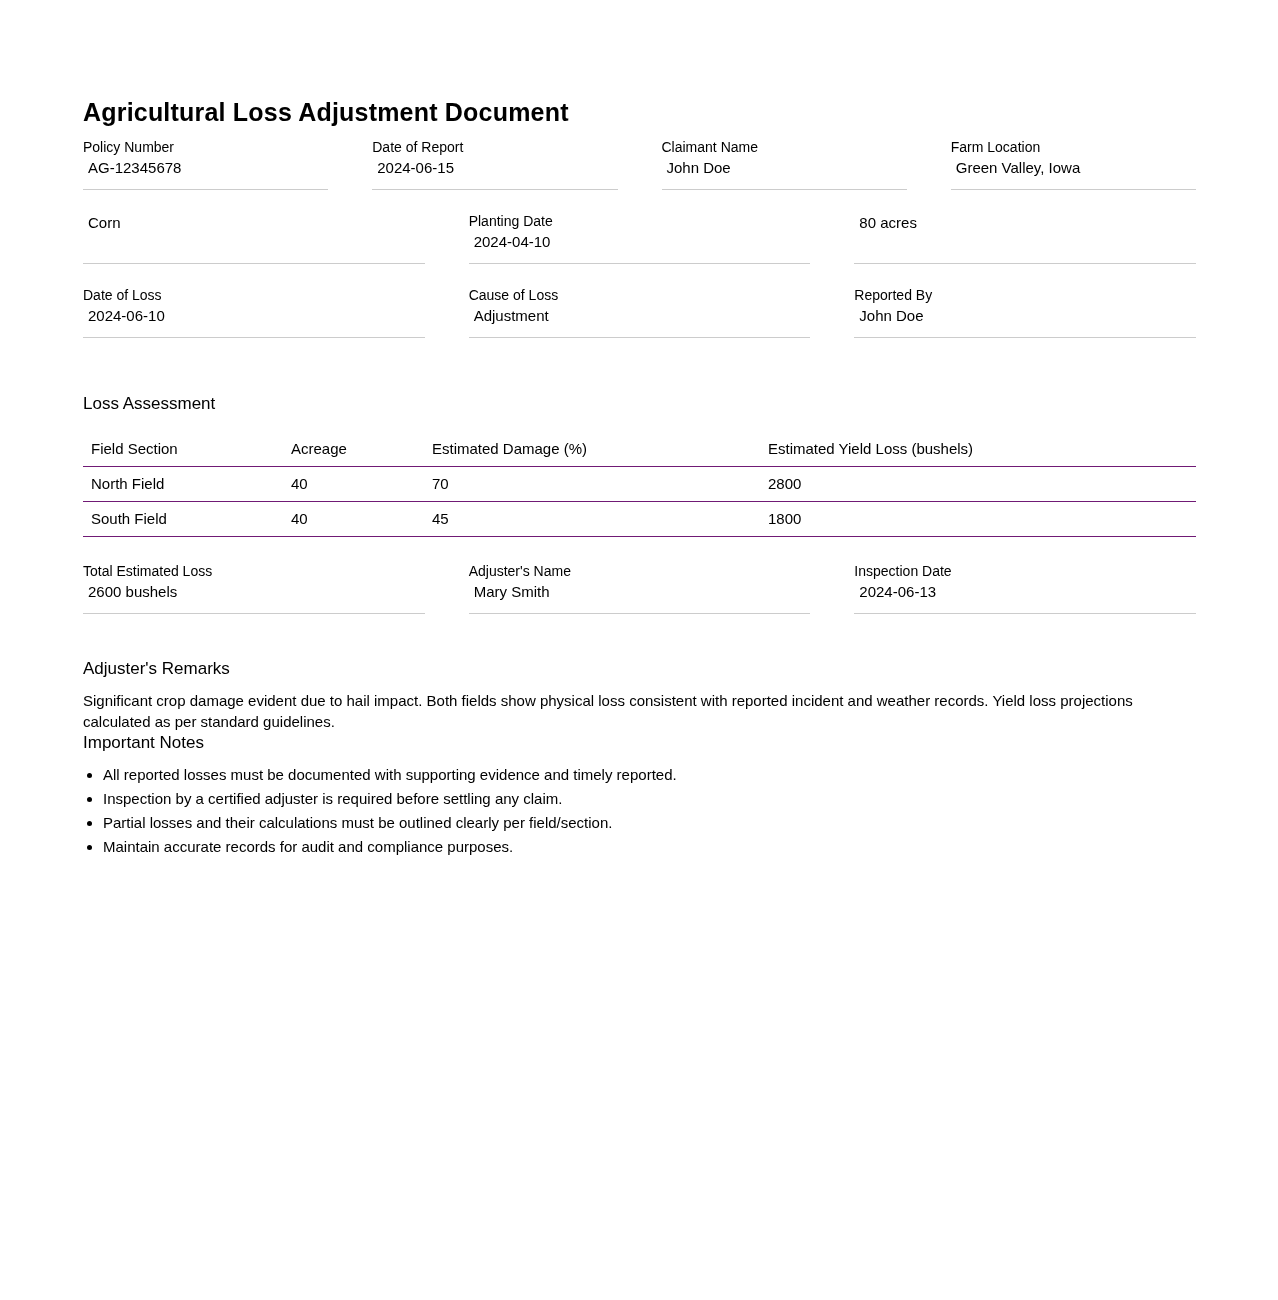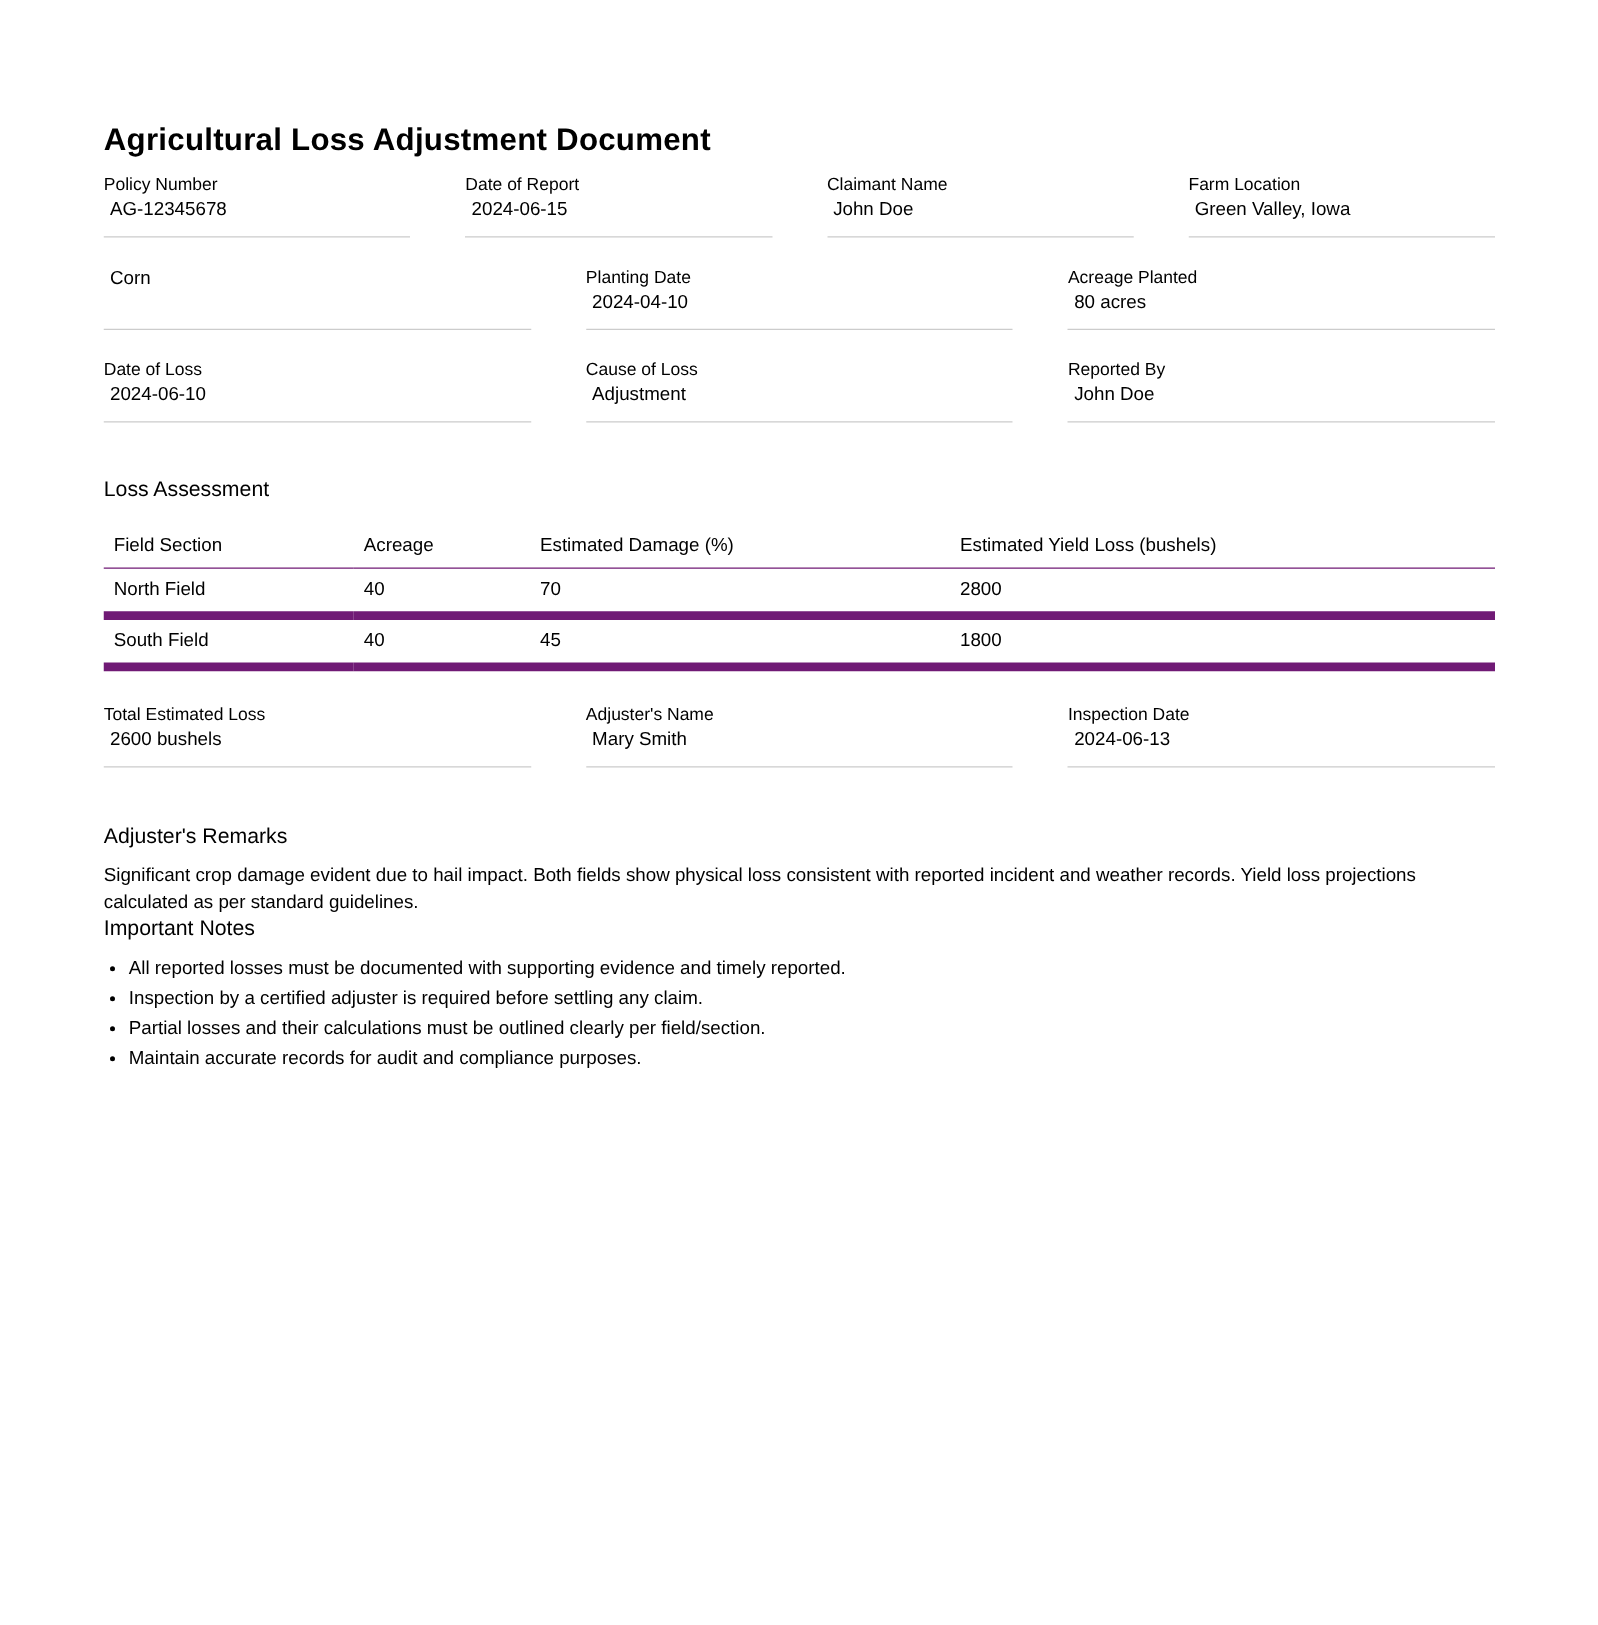--- a/index.html
+++ b/index.html
@@ -49,21 +49,21 @@
     margin-top: 1px;
     padding-left: 5px;
     color: #000000;
   }
   .section-heading {
     font-size: 17px;
     line-height: 22px;
     font-weight: 400;
     margin: 0;
   }
-  .heading-loss    { margin-top: 43px; }
+  .heading-loss    { margin-top: 55px; }
   .heading-remarks { margin-top: 44px; }
   .heading-notes   { }
 
   table.loss-table {
     width: 100%;
     border-collapse: collapse;
     margin-top: 19px;
     font-size: 15px;
     table-layout: fixed;
   }
@@ -72,21 +72,21 @@
   table.loss-table col.c3 { width: 336px; }
   table.loss-table col.c4 { width: 436px; }
   table.loss-table th {
     text-align: left;
     font-weight: 400;
     padding: 6px 8px 9px 8px;
     border-bottom: 1px solid #701a75;
   }
   table.loss-table td {
     padding: 8px 8px 9px 8px;
-    border-bottom: 7px solid #701a75;
+    border-bottom: 1px solid #701a75;
     margin-left: 12px;
   }
   .totals-row { margin-top: 25px; }
 
   .remarks-text {
     font-size: 15px;
     line-height: 21px;
     margin: 10px 0 0 0;
   }
   ul.notes-list {
@@ -127,21 +127,20 @@
 
   <div class="field-row">
     <div class="field">
       <div class="field-value">Corn</div>
     </div>
     <div class="field">
       <div class="field-label">Planting Date</div>
       <div class="field-value">2024-04-10</div>
     </div>
     <div class="field">
-      <div class="field-label">Acreage Planted</div>
       <div class="field-value">80 acres</div>
     </div>
   </div>
 
   <div class="field-row">
     <div class="field">
       <div class="field-label">Date of Loss</div>
       <div class="field-value">2024-06-10</div>
     </div>
     <div class="field">

